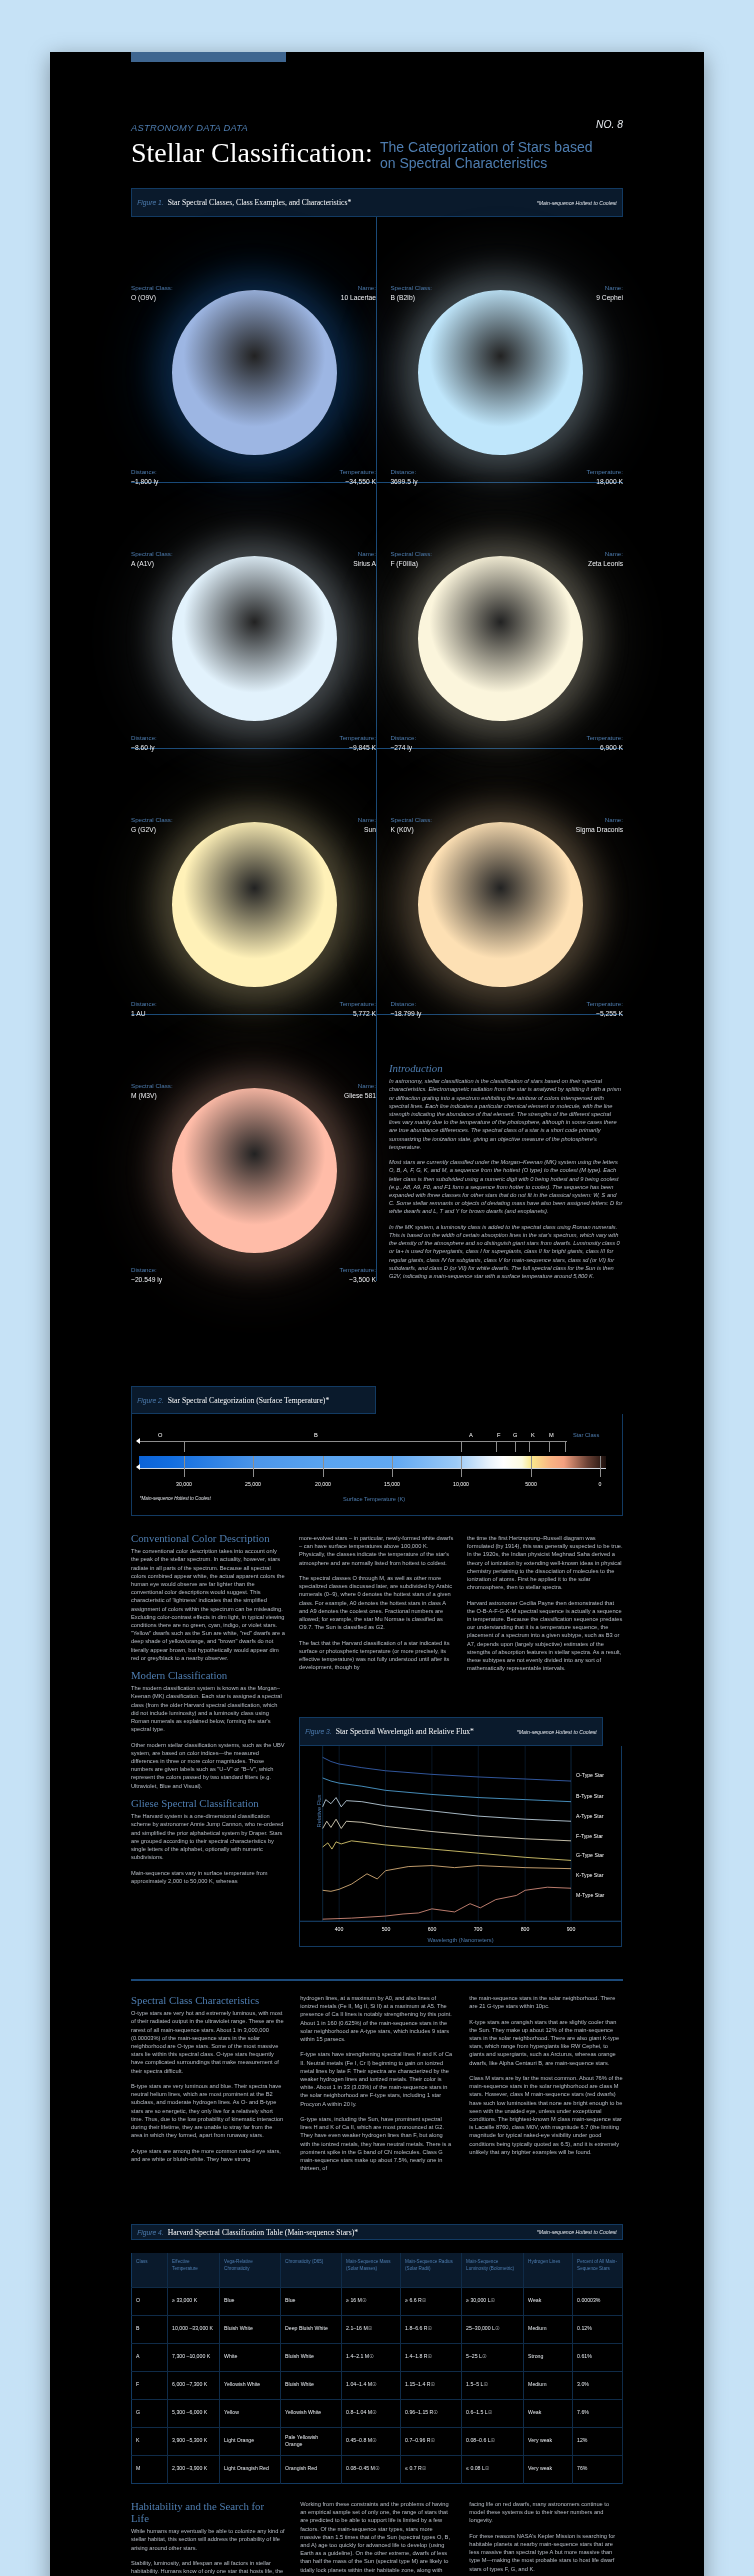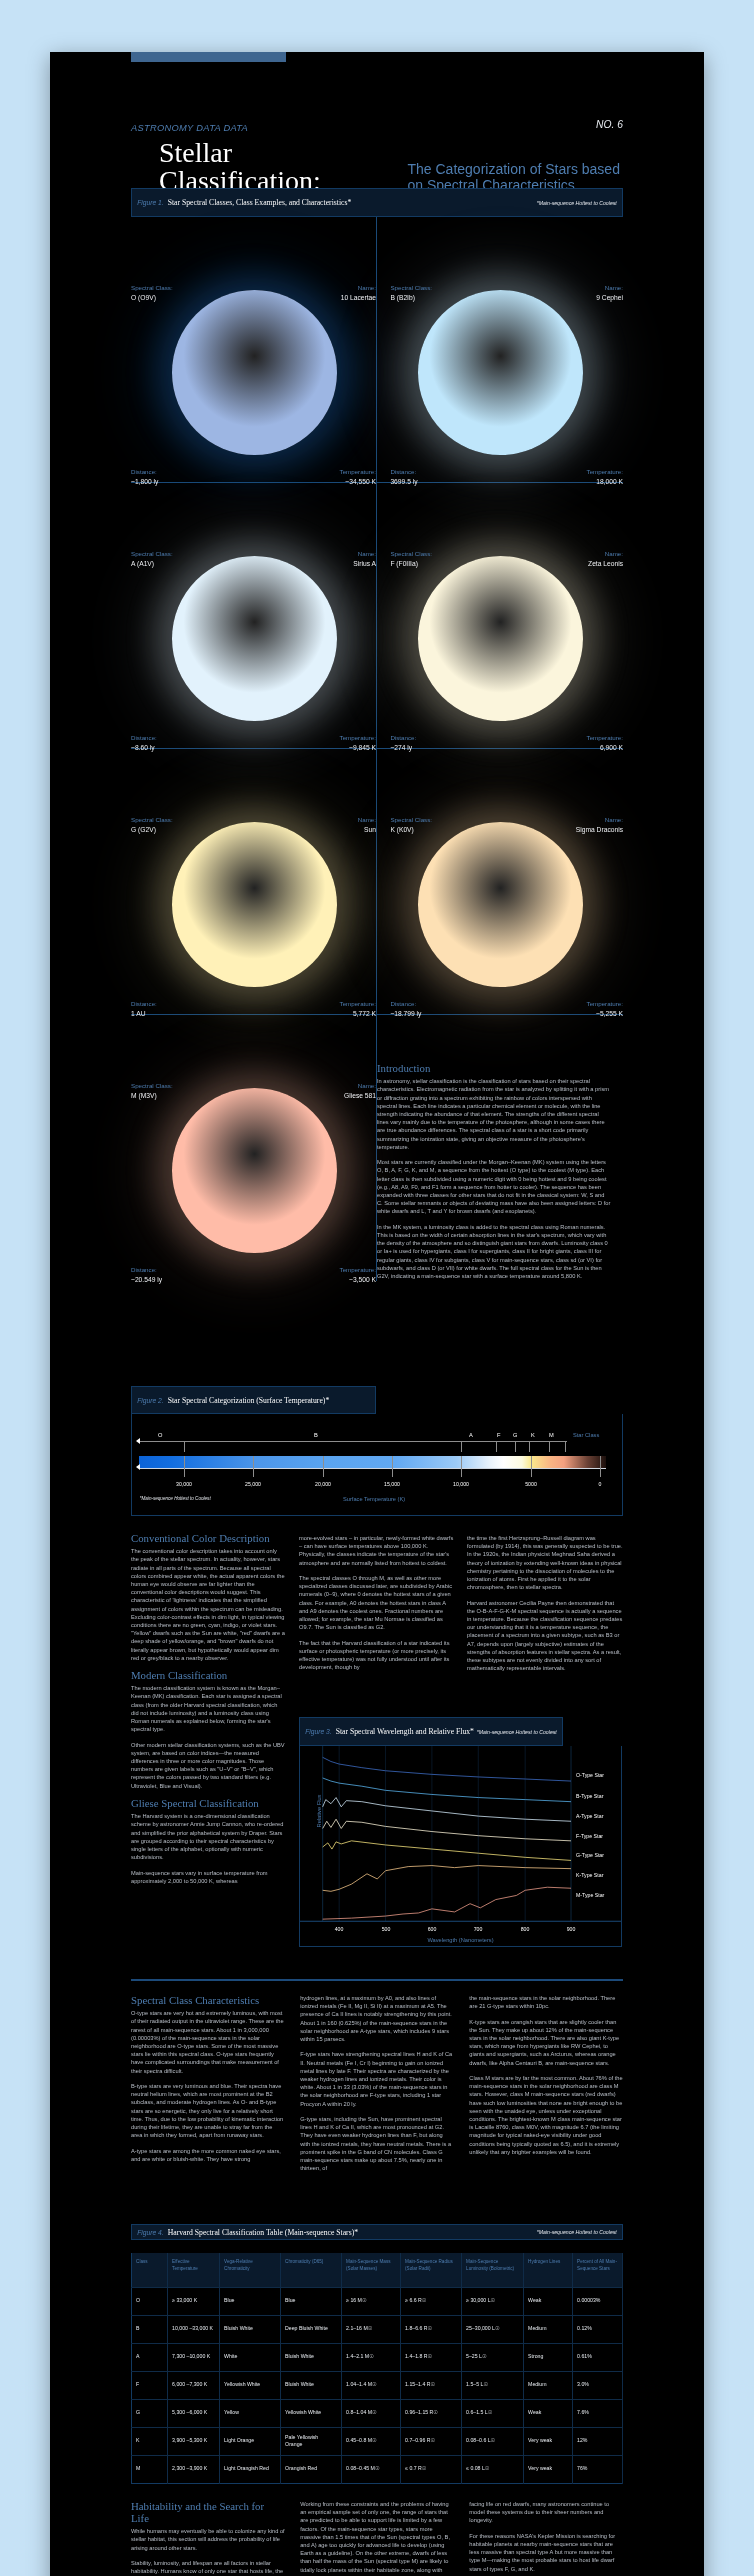--- a/index.html
+++ b/index.html
@@ -4,21 +4,21 @@
 <style>
 *{box-sizing:border-box;margin:0;padding:0}
 html,body{width:755px;background:#c6e2f6;}
 body{font-family:"Liberation Sans","DejaVu Sans",sans-serif;color:#c9ced6;}
 .page{position:relative;width:755px;height:2770px;background:#c6e2f6;}
 .card{position:absolute;left:50px;top:52px;width:654px;height:2669px;background:#000;box-shadow:0 5.2px 20.6px rgba(0,0,0,.35);}
 .tab{position:absolute;left:81px;top:0;width:155px;height:10.3px;background:#3f6690;}
 .inner{position:absolute;left:81px;top:0;width:492px;}
 .kicker{position:absolute;left:0;top:71px;font-style:italic;font-size:9.3px;color:#4e7db0;letter-spacing:0.3px;}
 .issue{position:absolute;right:0;top:67px;font-style:italic;font-size:10.3px;color:#e9edf2;}
-.title{position:absolute;left:0;top:87px;display:flex;align-items:flex-end;gap:7.2px;margin-left:28px;}
+.title{position:absolute;left:0;top:87px;display:flex;gap:7.2px;}
 .title h1{font-family:"Liberation Serif","DejaVu Serif",serif;font-weight:400;font-size:28px;color:#fff;line-height:1;}
 .title .sub{font-size:14px;color:#4e7db0;line-height:1.15;width:216px;margin-bottom:2.1px;}
 .fig-head{background:#0a1a2c;border:1px solid #123a62;display:flex;align-items:center;justify-content:space-between;padding:0 5.2px;}
 .fig-head .fl{display:flex;align-items:baseline;gap:4.1px;}
 .fig-no{font-style:italic;font-size:6.7px;color:#4e7db0;}
 .fig-title{font-family:"Liberation Serif","DejaVu Serif",serif;font-size:7.7px;color:#fff;}
 .fig-note{font-style:italic;font-size:5.2px;color:#e6e9ee;}
 .fig1{position:absolute;left:0;top:136px;width:492px;height:29px;}
 .grid{position:absolute;left:0;top:165px;width:492px;}
 .cell{position:absolute;width:246px;height:266px;}
@@ -27,21 +27,21 @@
 .cell.hb{border-bottom:1px solid #1a4a78;}
 .lbl{font-size:6.2px;color:#4e7db0;}
 .val{font-size:6.7px;color:#f1f3f6;margin-top:2.1px;line-height:1.35;}
 .tl{position:absolute;left:0;top:67px;}
 .tr{position:absolute;right:0;top:67px;text-align:right;}
 .bl{position:absolute;left:0;top:251px;}
 .br{position:absolute;right:0;top:251px;text-align:right;}
 .cell.r .tl{left:13.4px}
 .cell.r .bl{left:13.4px}
 .star{position:absolute;left:50%;top:155px;width:165px;height:165px;margin-left:-82px;margin-top:-82px;border-radius:50%;}
-.intro{position:absolute;left:246px;top:1010px;width:234px;}
+.intro{position:absolute;left:258px;top:1010px;width:234px;font-style:italic;}
 h2{font-family:"Liberation Serif","DejaVu Serif",serif;font-weight:400;color:#4e7db0;font-size:10.8px;margin-bottom:3.1px;}
 p.body{font-size:5.7px;line-height:8.2px;color:#b9bfc8;margin-bottom:7.2px;}
 .fig2h{position:absolute;left:0;top:1334px;width:245px;height:28px;}
 .fig2{position:absolute;left:0;top:1362px;width:492px;height:102px;border:1px solid #123a62;border-top:none;}
 .tempbar{position:absolute;left:7.2px;top:42px;width:233px;height:12.4px;background:linear-gradient(90deg,#0b63d8 0%,#136ee0 7%,#4c96ea 25%,#5aa4f0 40%,#62a9f3 55%,#9ccaf6 68%,#e8f2fc 75%,#ffffff 78%,#fdfbe0 82%,#fbe98c 84%,#f9b584 88%,#f3a080 91%,#6c4236 96%,#1b0f0c 100%);}
 .arrowline{position:absolute;height:1px;background:#8e8e8e;}
 .tick{position:absolute;width:0.5px;background:#8e8e8e;}
 .cls{position:absolute;top:17.5px;font-size:5.7px;color:#fff;}
 .tk{position:absolute;top:67px;font-size:5.2px;color:#fff;transform:translateX(-50%);}
 .cols{position:absolute;left:0;width:492px;display:grid;grid-template-columns:1fr 1fr 1fr;column-gap:15.5px;}
@@ -53,21 +53,21 @@
 </style>
 </head>
 <body>
 
 <div class="page">
  <div class="card">
   <div class="tab"></div>
   <div class="inner">
 
    <div class="kicker">ASTRONOMY DATA DATA</div>
-   <div class="issue">NO. 6</div>
+   <div class="issue">NO. 8</div>
    <div class="title">
      <h1>Stellar Classification:</h1>
      <div class="sub">The Categorization of Stars based on Spectral Characteristics</div>
    </div>
 
    <div class="fig-head fig1">
      <div class="fl">
             <span class="fig-no">Figure 1.</span>
             <span class="fig-title">Star Spectral Classes, Class Examples, and Characteristics*</span>
           </div>
@@ -275,21 +275,21 @@
    <div style="position:absolute;left:168px;top:1482px;width:155px">
      <p class="body">more-evolved stars – in particular, newly-formed white dwarfs – can have surface temperatures above 100,000 K. Physically, the classes indicate the temperature of the star's atmosphere and are normally listed from hottest to coldest.</p>
      <p class="body">The spectral classes O through M, as well as other more specialized classes discussed later, are subdivided by Arabic numerals (0–9), where 0 denotes the hottest stars of a given class. For example, A0 denotes the hottest stars in class A and A9 denotes the coolest ones. Fractional numbers are allowed; for example, the star Mu Normae is classified as O9.7. The Sun is classified as G2.</p>
      <p class="body">The fact that the Harvard classification of a star indicated its surface or photospheric temperature (or more precisely, its effective temperature) was not fully understood until after its development, though by</p>
    </div>
    <div style="position:absolute;left:336px;top:1482px;width:156px">
      <p class="body">the time the first Hertzsprung–Russell diagram was formulated (by 1914), this was generally suspected to be true. In the 1920s, the Indian physicist Meghnad Saha derived a theory of ionization by extending well-known ideas in physical chemistry pertaining to the dissociation of molecules to the ionization of atoms. First he applied it to the solar chromosphere, then to stellar spectra.</p>
      <p class="body">Harvard astronomer Cecilia Payne then demonstrated that the O-B-A-F-G-K-M spectral sequence is actually a sequence in temperature. Because the classification sequence predates our understanding that it is a temperature sequence, the placement of a spectrum into a given subtype, such as B3 or A7, depends upon (largely subjective) estimates of the strengths of absorption features in stellar spectra. As a result, these subtypes are not evenly divided into any sort of mathematically representable intervals.</p>
    </div>
 
-   <div class="fig-head" style="position:absolute;left:168px;top:1665px;width:264px;height:29px">
+   <div class="fig-head" style="position:absolute;left:168px;top:1665px;width:304px;height:29px">
      <div class="fl">
             <span class="fig-no">Figure 3.</span>
             <span class="fig-title">Star Spectral Wavelength and Relative Flux*</span>
           </div>
      <span class="fig-note">*Main-sequence Hottest to Coolest</span>
    </div>
    <div style="position:absolute;left:168px;top:1694px;width:323px;height:201px;border:1px solid #123a62;border-top:none">
      <div style="position:absolute;left:-4.1px;top:62px;transform:rotate(-90deg);transform-origin:center;width:46px;font-size:5.7px;color:#4e7db0;text-align:center">Relative Flux</div>
      <svg width="321" height="201" style="position:absolute;left:0;top:0" viewBox="0 0 623 390">
        <line x1="44" y1="0" x2="44" y2="340" stroke="#1a4a78"></line>

